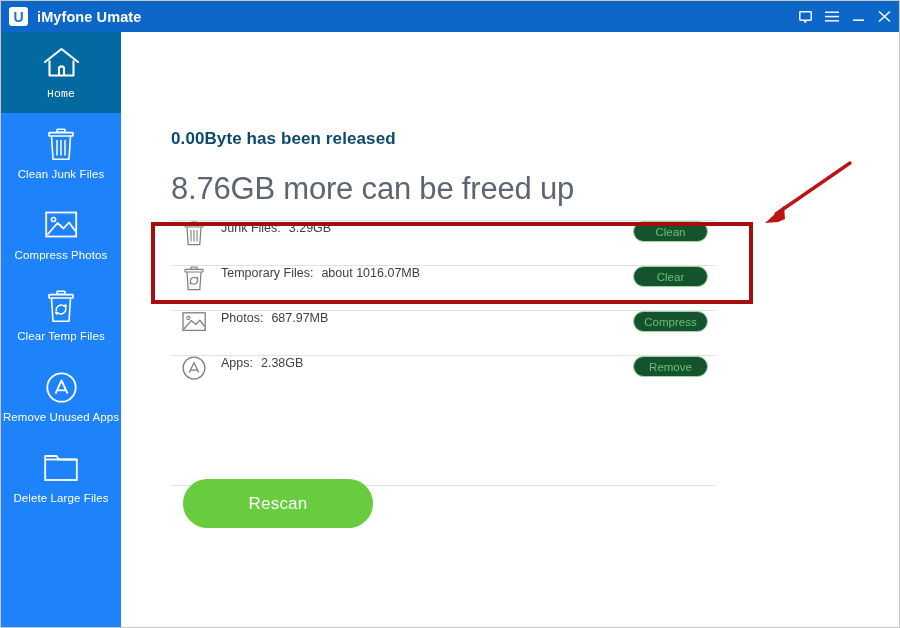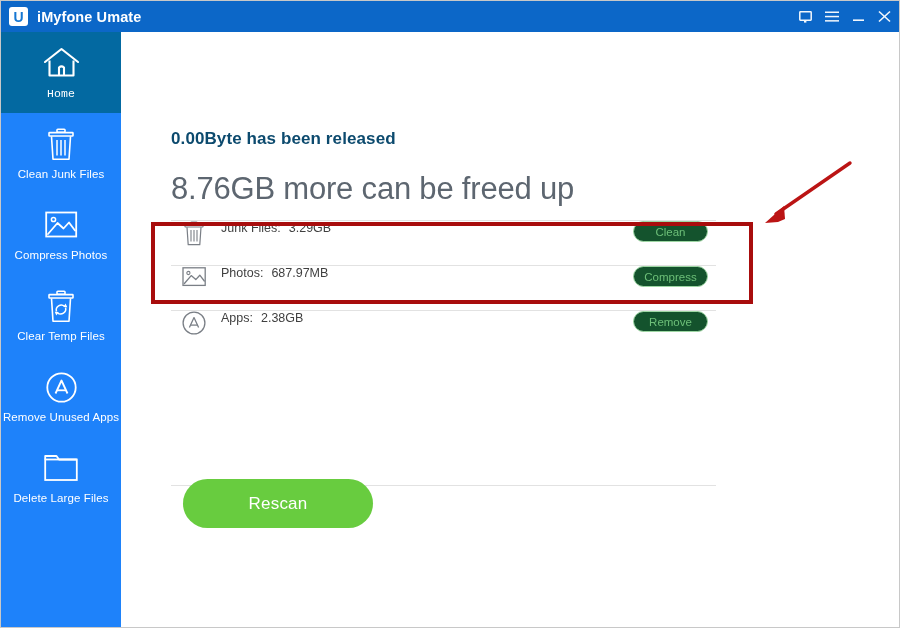--- a/index.html
+++ b/index.html
@@ -365,20 +365,37 @@
             <line x1="11" y1="9" x2="11" y2="20.6" stroke="#7a7f86" stroke-width="1.1"></line>
             <line x1="14" y1="9" x2="14" y2="20.6" stroke="#7a7f86" stroke-width="1.1"></line>
           </svg>
         </span>
         <span class="r-text">
           <span>Junk Files:</span><span class="r-val">3.29GB</span>
         </span>
         <button class="r-btn">Clean</button>
       </div>
 
+      <div class="row">
+        <span class="r-icon">
+          <svg width="22" height="25" viewBox="0 0 22 25">
+            <rect x="8" y="1" width="6" height="2.3" rx="0.5" fill="none" stroke="#7a7f86" stroke-width="1.2"></rect>
+            <rect x="2" y="3.4" width="18" height="2.6" rx="0.4" fill="none" stroke="#7a7f86" stroke-width="1.2"></rect>
+            <path d="M4 6.3 L5.2 23.6 L16.8 23.6 L18 6.3" fill="none" stroke="#7a7f86" stroke-width="1.2" stroke-linejoin="round"></path>
+            <path d="M7.6 16.2 A3.7 3.7 0 0 1 13.6 12.3" fill="none" stroke="#7a7f86" stroke-width="1.1"></path>
+            <path d="M14.4 13.2 A3.7 3.7 0 0 1 8.4 17.1" fill="none" stroke="#7a7f86" stroke-width="1.1"></path>
+            <polygon points="14.4,10.3 15.7,13 12.7,12.9" fill="#7a7f86"></polygon>
+            <polygon points="7.6,19.1 6.3,16.4 9.3,16.5" fill="#7a7f86"></polygon>
+          </svg>
+        </span>
+        <span class="r-text">
+          <span>Temporary Files:</span><span class="r-val">about 1016.07MB</span>
+        </span>
+        <button class="r-btn">Clear</button>
+      </div>
 
       <div class="row">
         <span class="r-icon">
           <svg width="25" height="22" viewBox="0 0 25 22">
             <rect x="1" y="1.8" width="22.2" height="17.6" fill="none" stroke="#7a7f86" stroke-width="1.3"></rect>
             <circle cx="6.4" cy="7" r="1.6" fill="none" stroke="#7a7f86" stroke-width="1.1"></circle>
             <path d="M2.4 17.5 L9.2 9.6 L13.8 13.6 L17.8 9.2 L22.3 15" fill="none" stroke="#7a7f86" stroke-width="1.3" stroke-linejoin="round" stroke-linecap="round"></path>
           </svg>
         </span>
         <span class="r-text">

